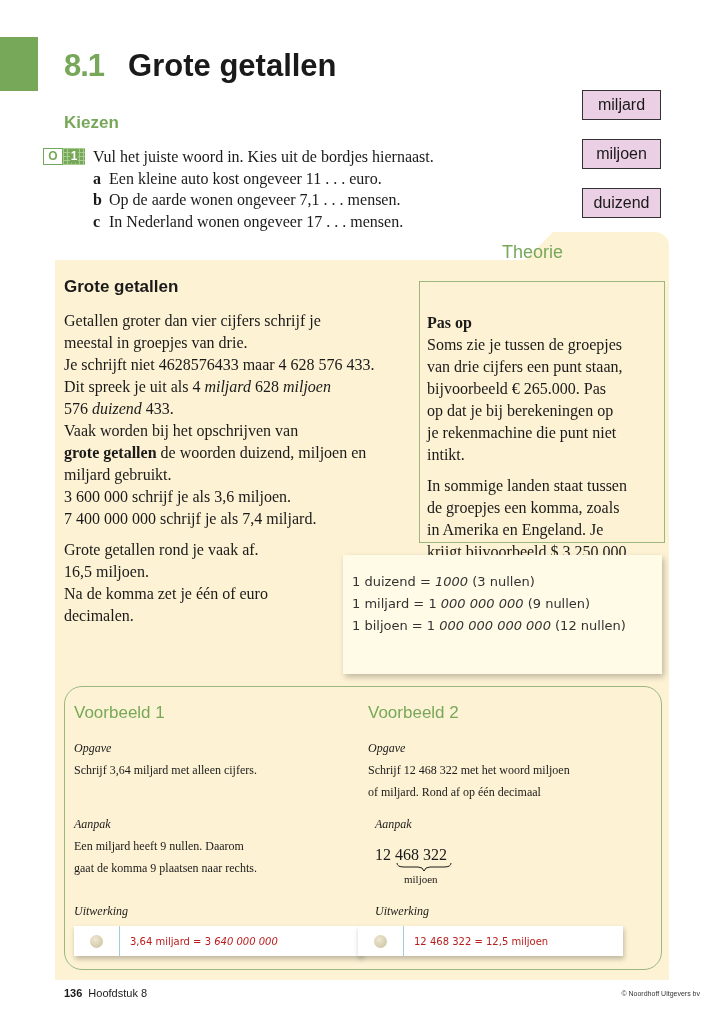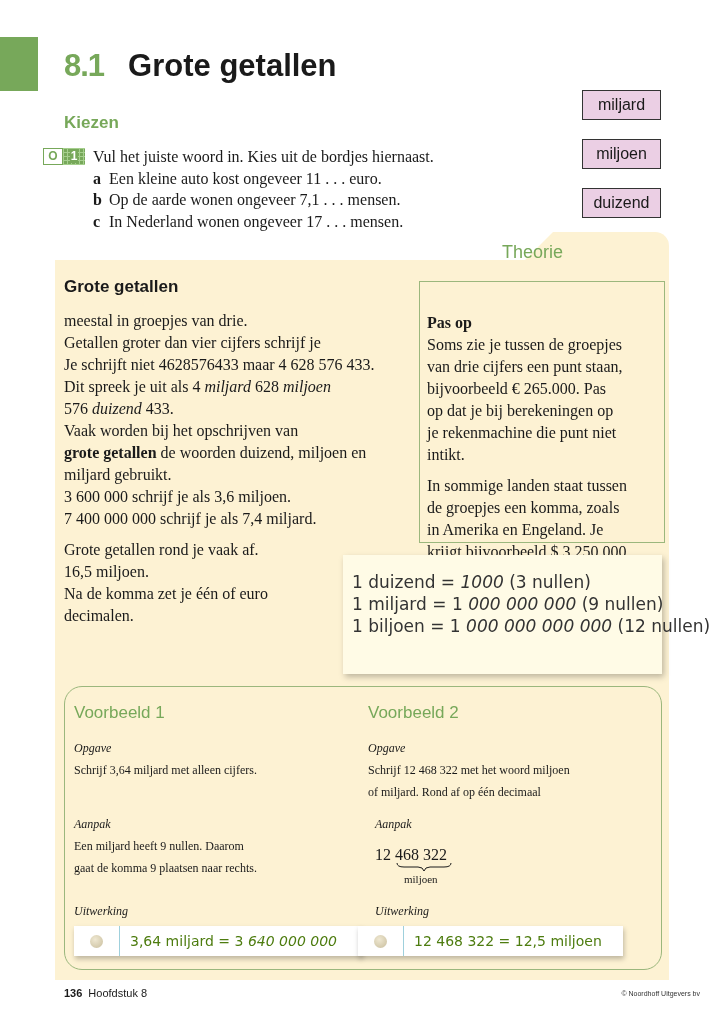--- a/index.html
+++ b/index.html
@@ -32,37 +32,37 @@
 
   .gg-head { position: absolute; left: 64px; top: 277px; font-family: "Liberation Sans", sans-serif; font-weight: bold; font-size: 17px; }
   .body-text { position: absolute; left: 64px; top: 310px; font-size: 16px; line-height: 22px; width: 350px; }
   .body-text p { white-space: nowrap; }
   .round-text { position: absolute; left: 64px; top: 539px; font-size: 16px; line-height: 22px; }
 
   .pasop { position: absolute; left: 419px; top: 281px; width: 246px; height: 262px; border: 1.5px solid #9bb77d; padding: 6px 0 0 7px; font-size: 16px; line-height: 22px; }
   .pasop .h { font-weight: bold; margin-top: 24px; }
   .pasop .gap { height: 9px; }
 
-  .nullen { position: absolute; left: 343px; top: 555px; width: 319px; height: 119px; background: #fffbe6; box-shadow: 2px 3px 6px rgba(0,0,0,0.25); padding: 16px 0 0 9px; font-family: "DejaVu Sans", sans-serif; font-size: 17px; line-height: 22px; color: #333; }
+  .nullen { position: absolute; left: 343px; top: 555px; width: 319px; height: 119px; background: #fffbe6; box-shadow: 2px 3px 6px rgba(0,0,0,0.25); padding: 16px 0 0 9px; font-family: "DejaVu Sans", sans-serif; font-size: 13px; line-height: 22px; color: #333; }
   .nullen .row { white-space: nowrap; }
   .nullen i { font-style: italic; }
 
   .vb-box { position: absolute; left: 64px; top: 686px; width: 598px; height: 284px; border: 1px solid #9bb77d; border-radius: 18px; border-bottom-color: #9bb77d; }
   .vb-title { position: absolute; font-family: "Liberation Sans", sans-serif; font-size: 17px; color: #77a85a; }
   .vb-sec { position: absolute; font-size: 12px; line-height: 22px; }
   .vb-sec .lbl { font-style: italic; }
 
   .brace-num { position: absolute; left: 375px; top: 846px; font-size: 16px; }
   .brace-svg { position: absolute; left: 396px; top: 862px; }
   .brace-lbl { position: absolute; left: 404px; top: 873px; font-size: 11px; }
 
   .result { position: absolute; height: 30px; background: #fff; box-shadow: 1px 3px 5px rgba(0,0,0,0.25); display: flex; align-items: center; }
   .result .dotcell { width: 46px; height: 100%; border-right: 1px solid #9fd0dc; display: flex; align-items: center; justify-content: center; }
   .result .dot { width: 13px; height: 13px; border-radius: 50%; background: radial-gradient(circle at 40% 35%, #efe8d2, #c8bd9c); }
-  .result .val { padding-left: 10px; font-family: "DejaVu Sans", sans-serif; font-size: 14px; color: #4d7c0f; white-space: nowrap; }
+  .result .val { padding-left: 10px; font-family: "DejaVu Sans", sans-serif; font-size: 10px; color: #b91c1c; white-space: nowrap; }
 
   .footer-page { position: absolute; left: 64px; top: 987px; font-family: "Liberation Sans", sans-serif; font-size: 11px; }
   .footer-page b { margin-right: 6px; }
   .footer-copy { position: absolute; right: 26px; top: 990px; font-family: "Liberation Sans", sans-serif; font-size: 7px; color: #333; }
 </style>
 </head>
 <body>
 
 <div class="green-tab"></div>
 <h1 class="title">
@@ -85,22 +85,22 @@
   <div class="item"><b>c</b><span>In Nederland wonen ongeveer 17 . . . mensen.</span></div>
 </div>
 
 <div class="theory">
   <div class="theory-notch"></div>
 </div>
 <div class="theorie-label">Theorie</div>
 
 <div class="gg-head">Grote getallen</div>
 <div class="body-text">
+  <p>Getallen groter dan vier cijfers schrijf je</p>
   <p>meestal in groepjes van drie.</p>
-  <p>Getallen groter dan vier cijfers schrijf je</p>
   <p>Je schrijft niet 4628576433 maar 4 628 576 433.</p>
   <p><span>Dit spreek je uit als 4 </span><i>miljard</i><span> 628 </span><i>miljoen</i></p>
   <p><span>576 </span><i>duizend</i><span> 433.</span></p>
   <p>Vaak worden bij het opschrijven van</p>
   <p><b>grote getallen</b><span> de woorden duizend, miljoen en</span></p>
   <p>miljard gebruikt.</p>
   <p>3 600 000 schrijf je als 3,6 miljoen.</p>
   <p>7 400 000 000 schrijf je als 7,4 miljard.</p>
 </div>
 

